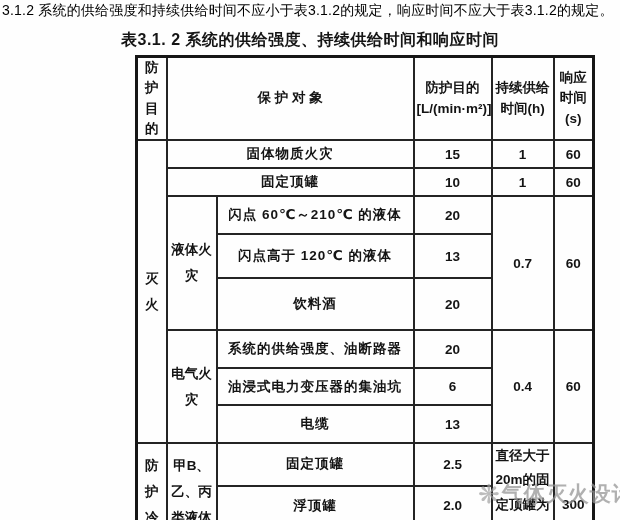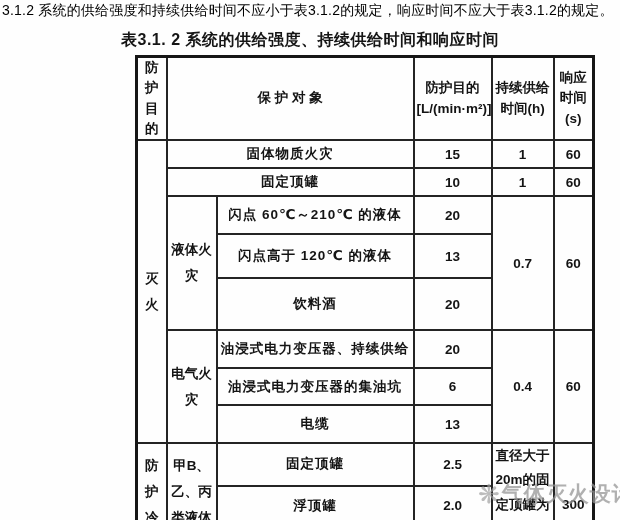--- a/index.html
+++ b/index.html
@@ -139,21 +139,21 @@
         <td class="objcell">闪点高于 120℃ 的液体</td>
         <td class="numcell">13</td>
       </tr>
       <tr style="height:52px">
         <td class="objcell">饮料酒</td>
         <td class="numcell">20</td>
       </tr>
 
       <tr style="height:38px">
         <td class="subcat" rowspan="3">电气火灾</td>
-        <td class="objcell">油浸式电力变压器、持续供给</td>
+        <td class="objcell">系统的供给强度、油断路器</td>
         <td class="numcell">20</td>
         <td class="numcell" rowspan="3">0.4</td>
         <td class="numcell" rowspan="3">60</td>
       </tr>
       <tr style="height:37px">
         <td class="objcell">油浸式电力变压器的集油坑</td>
         <td class="numcell">6</td>
       </tr>
       <tr style="height:38px">
         <td class="objcell">电缆</td>

